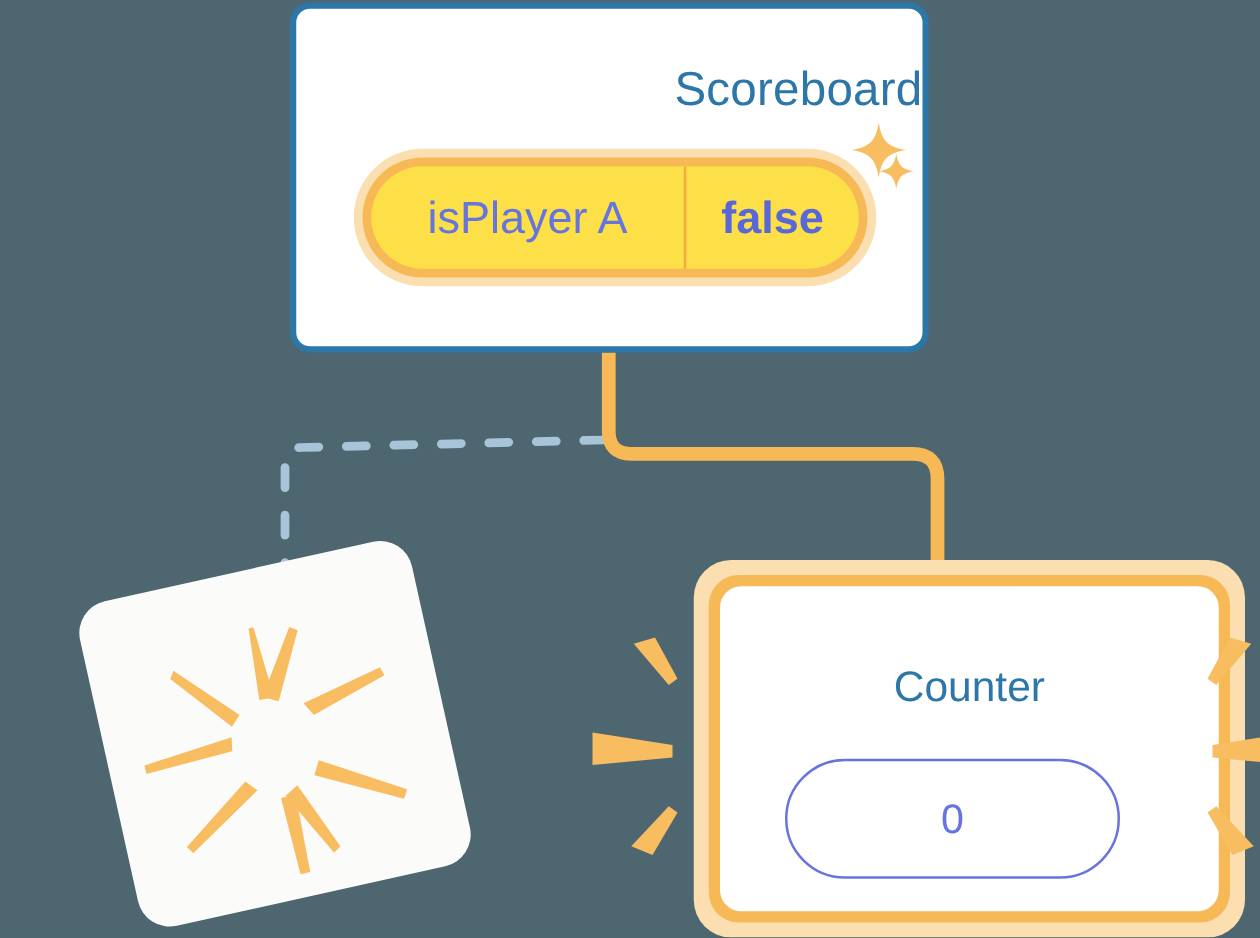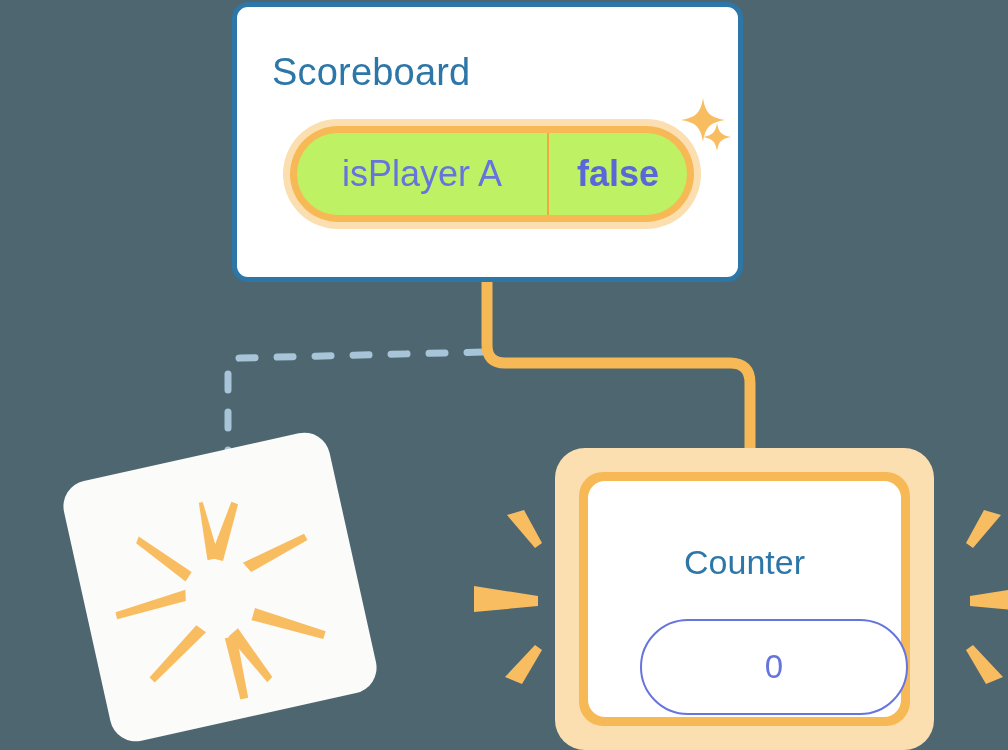--- a/index.html
+++ b/index.html
@@ -43,26 +43,25 @@
     border: 5px solid #2d77a8;
     border-radius: 16px;
     box-sizing: border-box;
     z-index: 5;
   }
   #scoreboard-title {
     position: absolute;
     left: 0;
     top: 44px;
     width: 100%;
-    text-align: left;
+    text-align: right;
     color: #2d77a8;
     font-size: 38px;
     letter-spacing: 0.2px;
     font-weight: 400;
-    padding-left: 35px;
   }
 
   
   .pill-hl {
     position: absolute;
     left: 46px;
     top: 112px;
     width: 418px;
     height: 110px;
     border-radius: 55px;
@@ -75,21 +74,21 @@
     height: 100%;
     border-radius: 48px;
     background: #f7b955;
     box-sizing: border-box;
     padding: 7px;
   }
   .pill-hl-face {
     width: 100%;
     height: 100%;
     border-radius: 41px;
-    background: #bef264;
+    background: #fde047;
     box-sizing: border-box;
     display: flex;
     align-items: stretch;
     overflow: hidden;
   }
   .pill-hl-key {
     flex: 0 0 250px;
     display: flex;
     align-items: center;
     justify-content: center;
@@ -124,26 +123,26 @@
     border-radius: 26px;
     transform: rotate(-12.5deg);
     z-index: 4;
   }
 
   
   #counter-card {
     position: absolute;
     left: 555px;
     top: 448px;
-    width: 379px;
+    width: 441px;
     height: 302px;
     border-radius: 30px;
     background: #fbdfb0;
     box-sizing: border-box;
-    padding: 24px;
+    padding: 12px;
     z-index: 5;
   }
   #counter-card-ring {
     width: 100%;
     height: 100%;
     border-radius: 24px;
     background: #f7b955;
     box-sizing: border-box;
     padding: 9px;
   }

